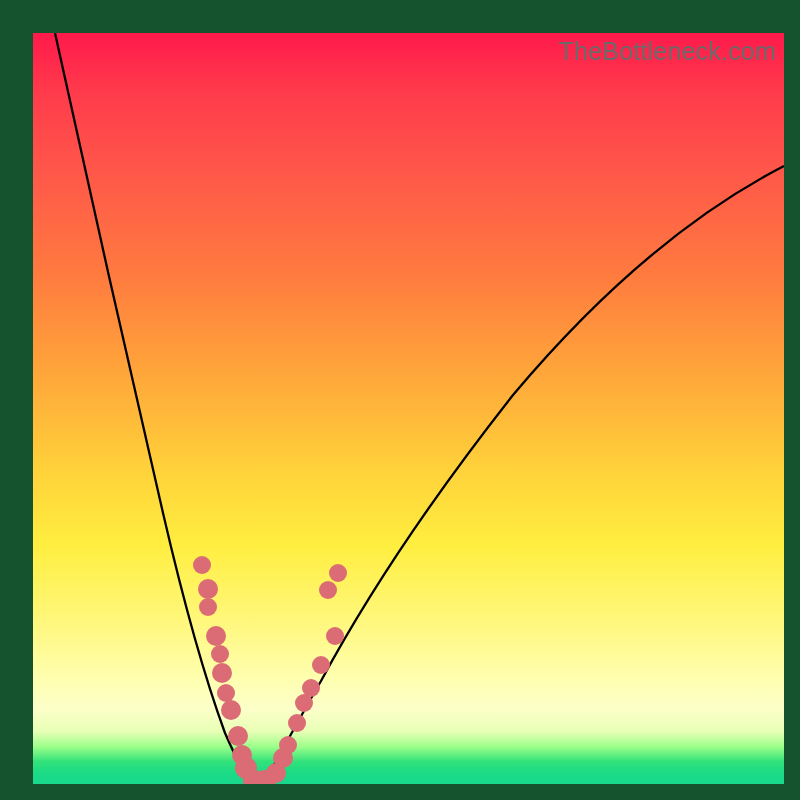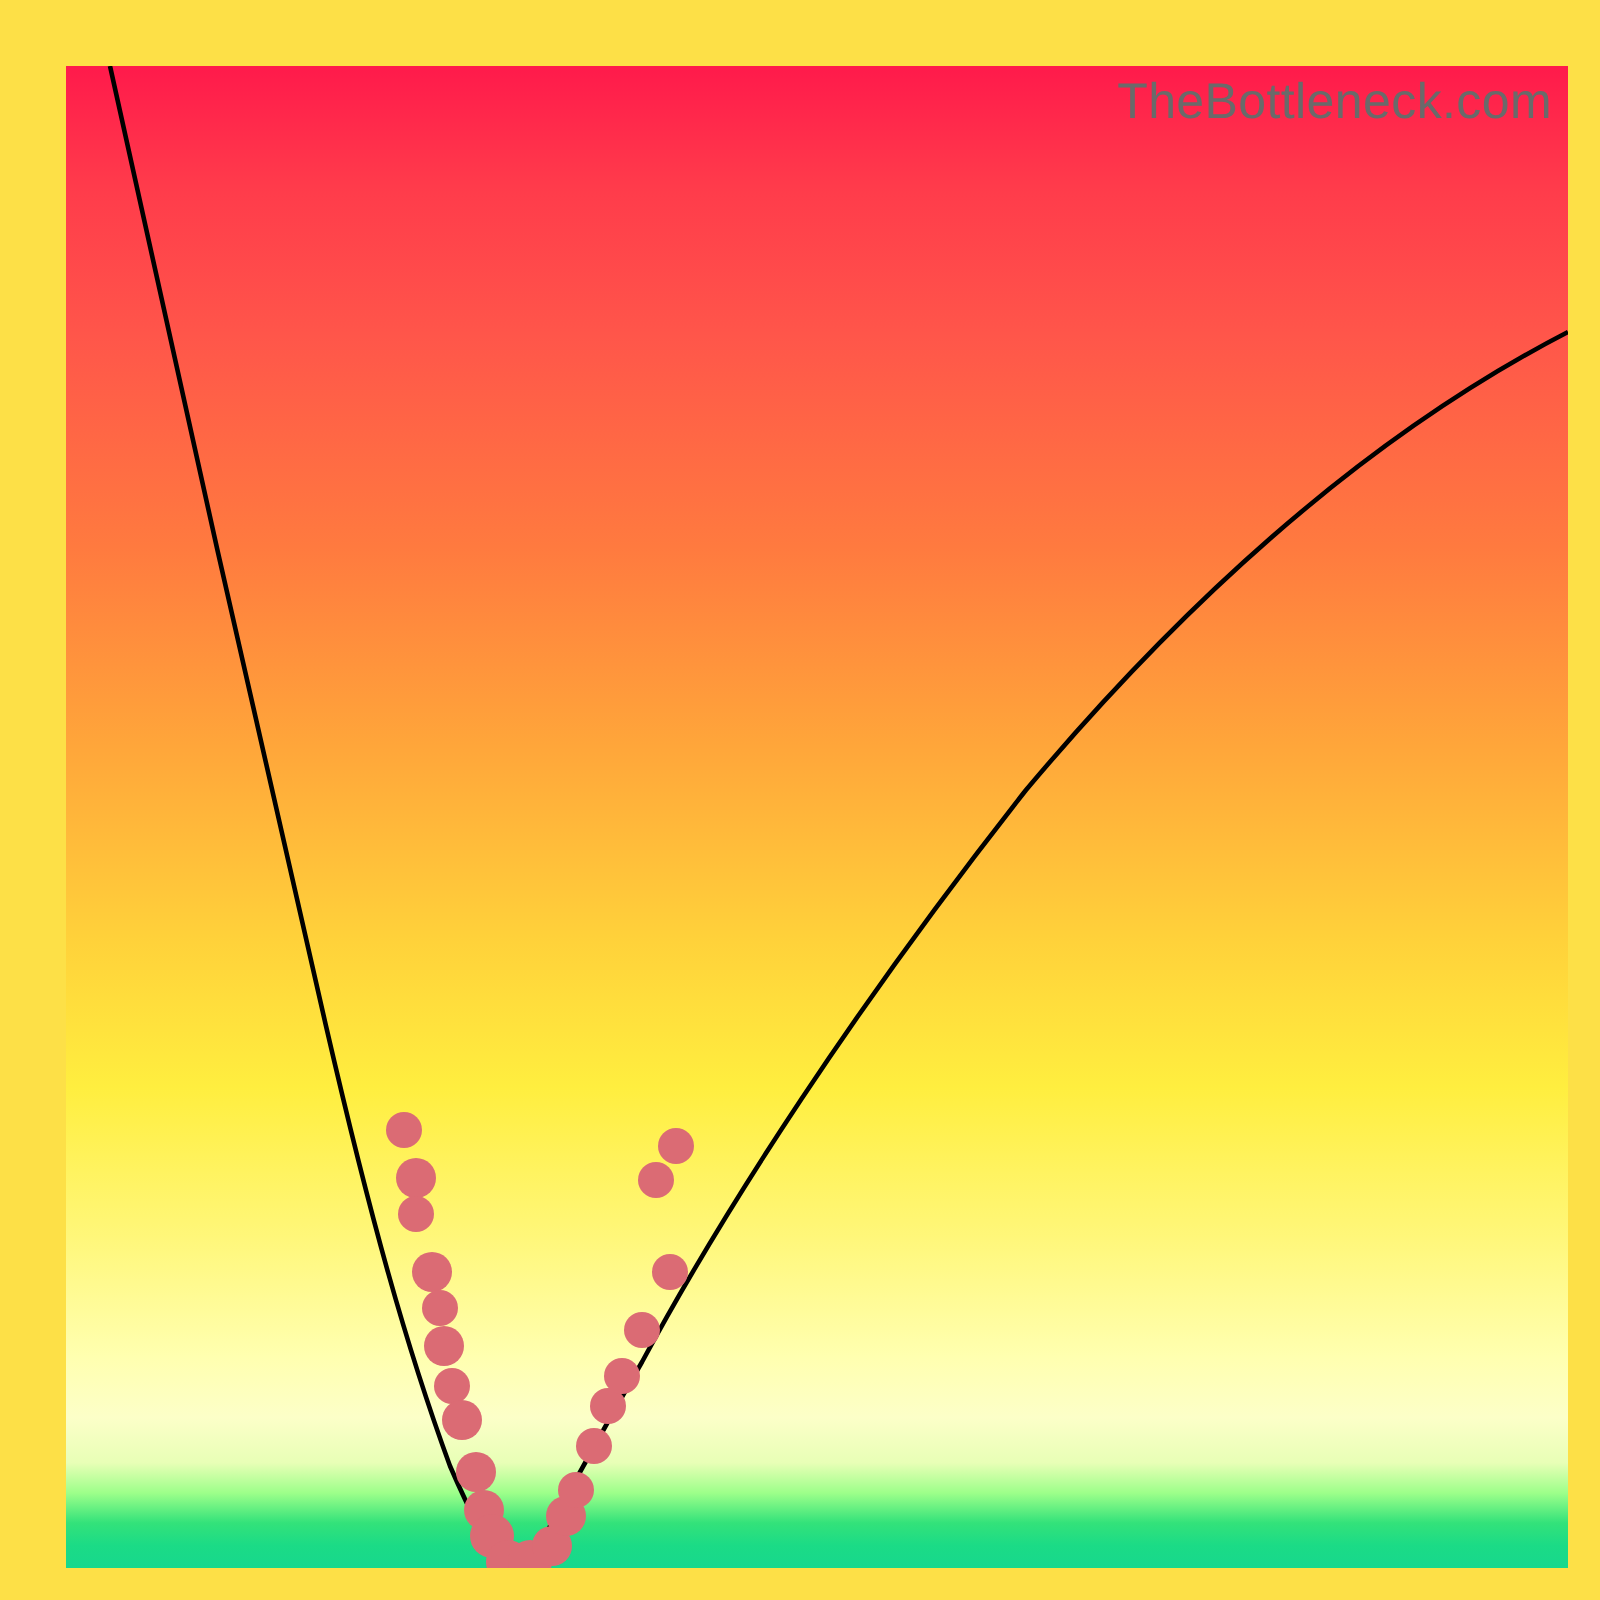--- a/index.html
+++ b/index.html
@@ -10,21 +10,21 @@
     overflow: hidden;
     background: #000;
     font-family: Arial, Helvetica, sans-serif;
   }
   .frame {
     position: absolute;
     left: 0;
     top: 0;
     width: 800px;
     height: 800px;
-    background: #fde047;
+    background: #14532d;
   }
   .plot {
     position: absolute;
     left: 33px;
     top: 33px;
     width: 751px;
     height: 751px;
     
     background: linear-gradient(to bottom,
       #ff1a4b 0%,

